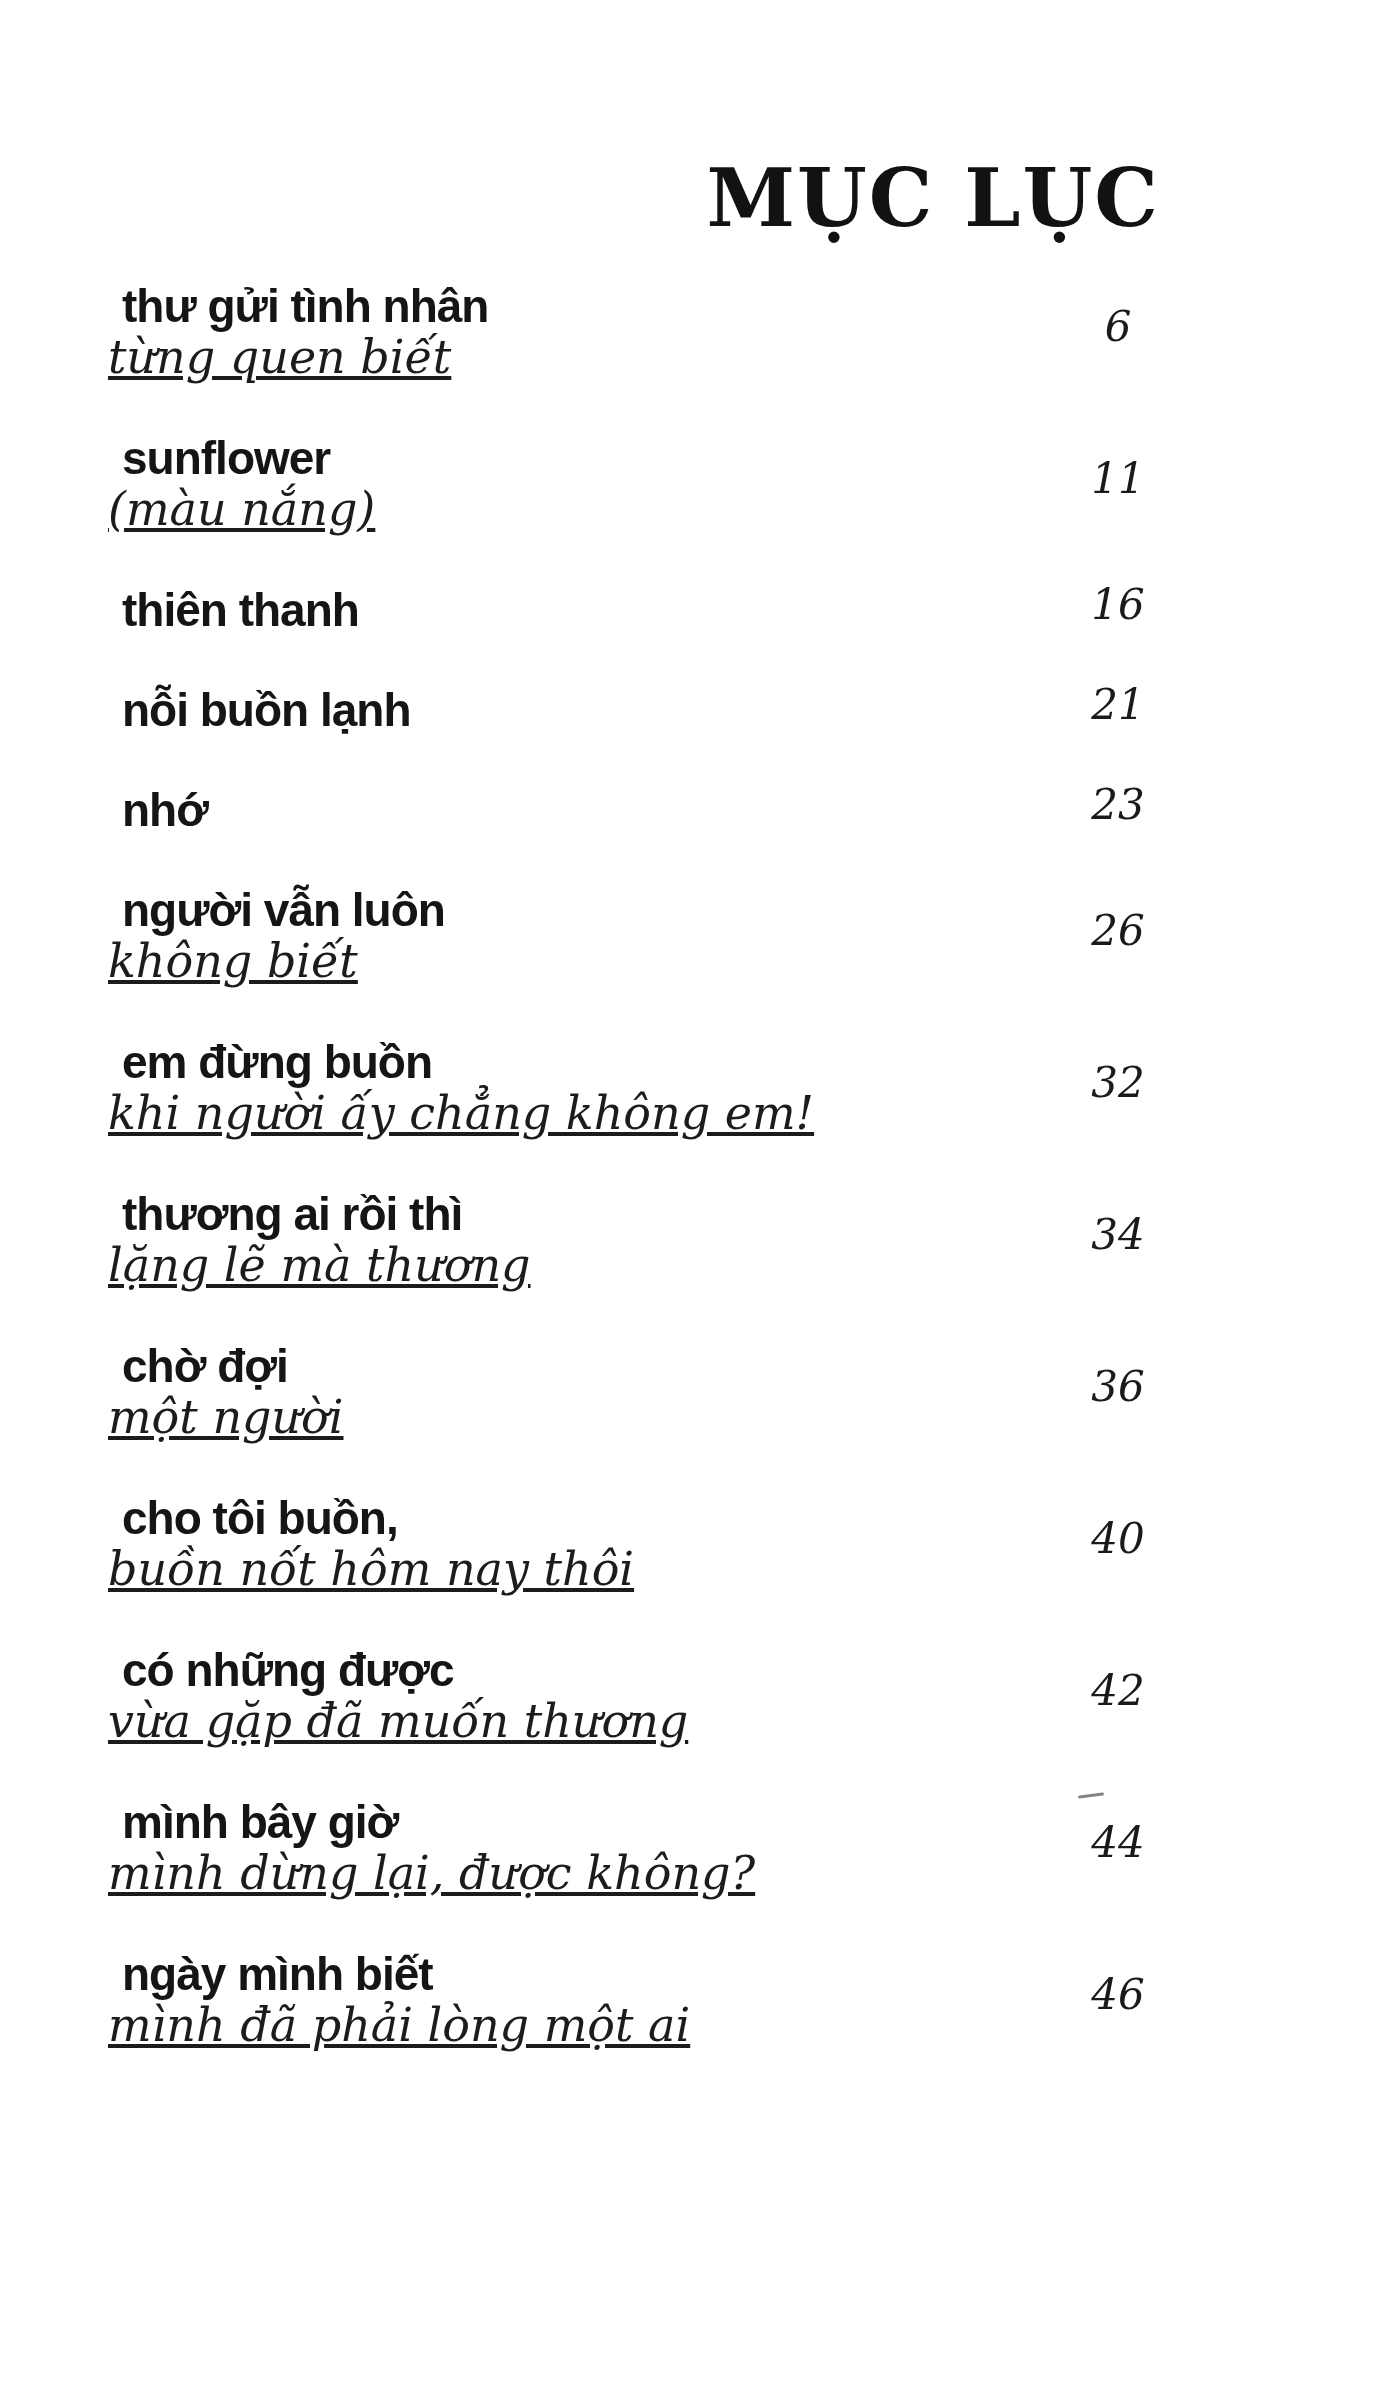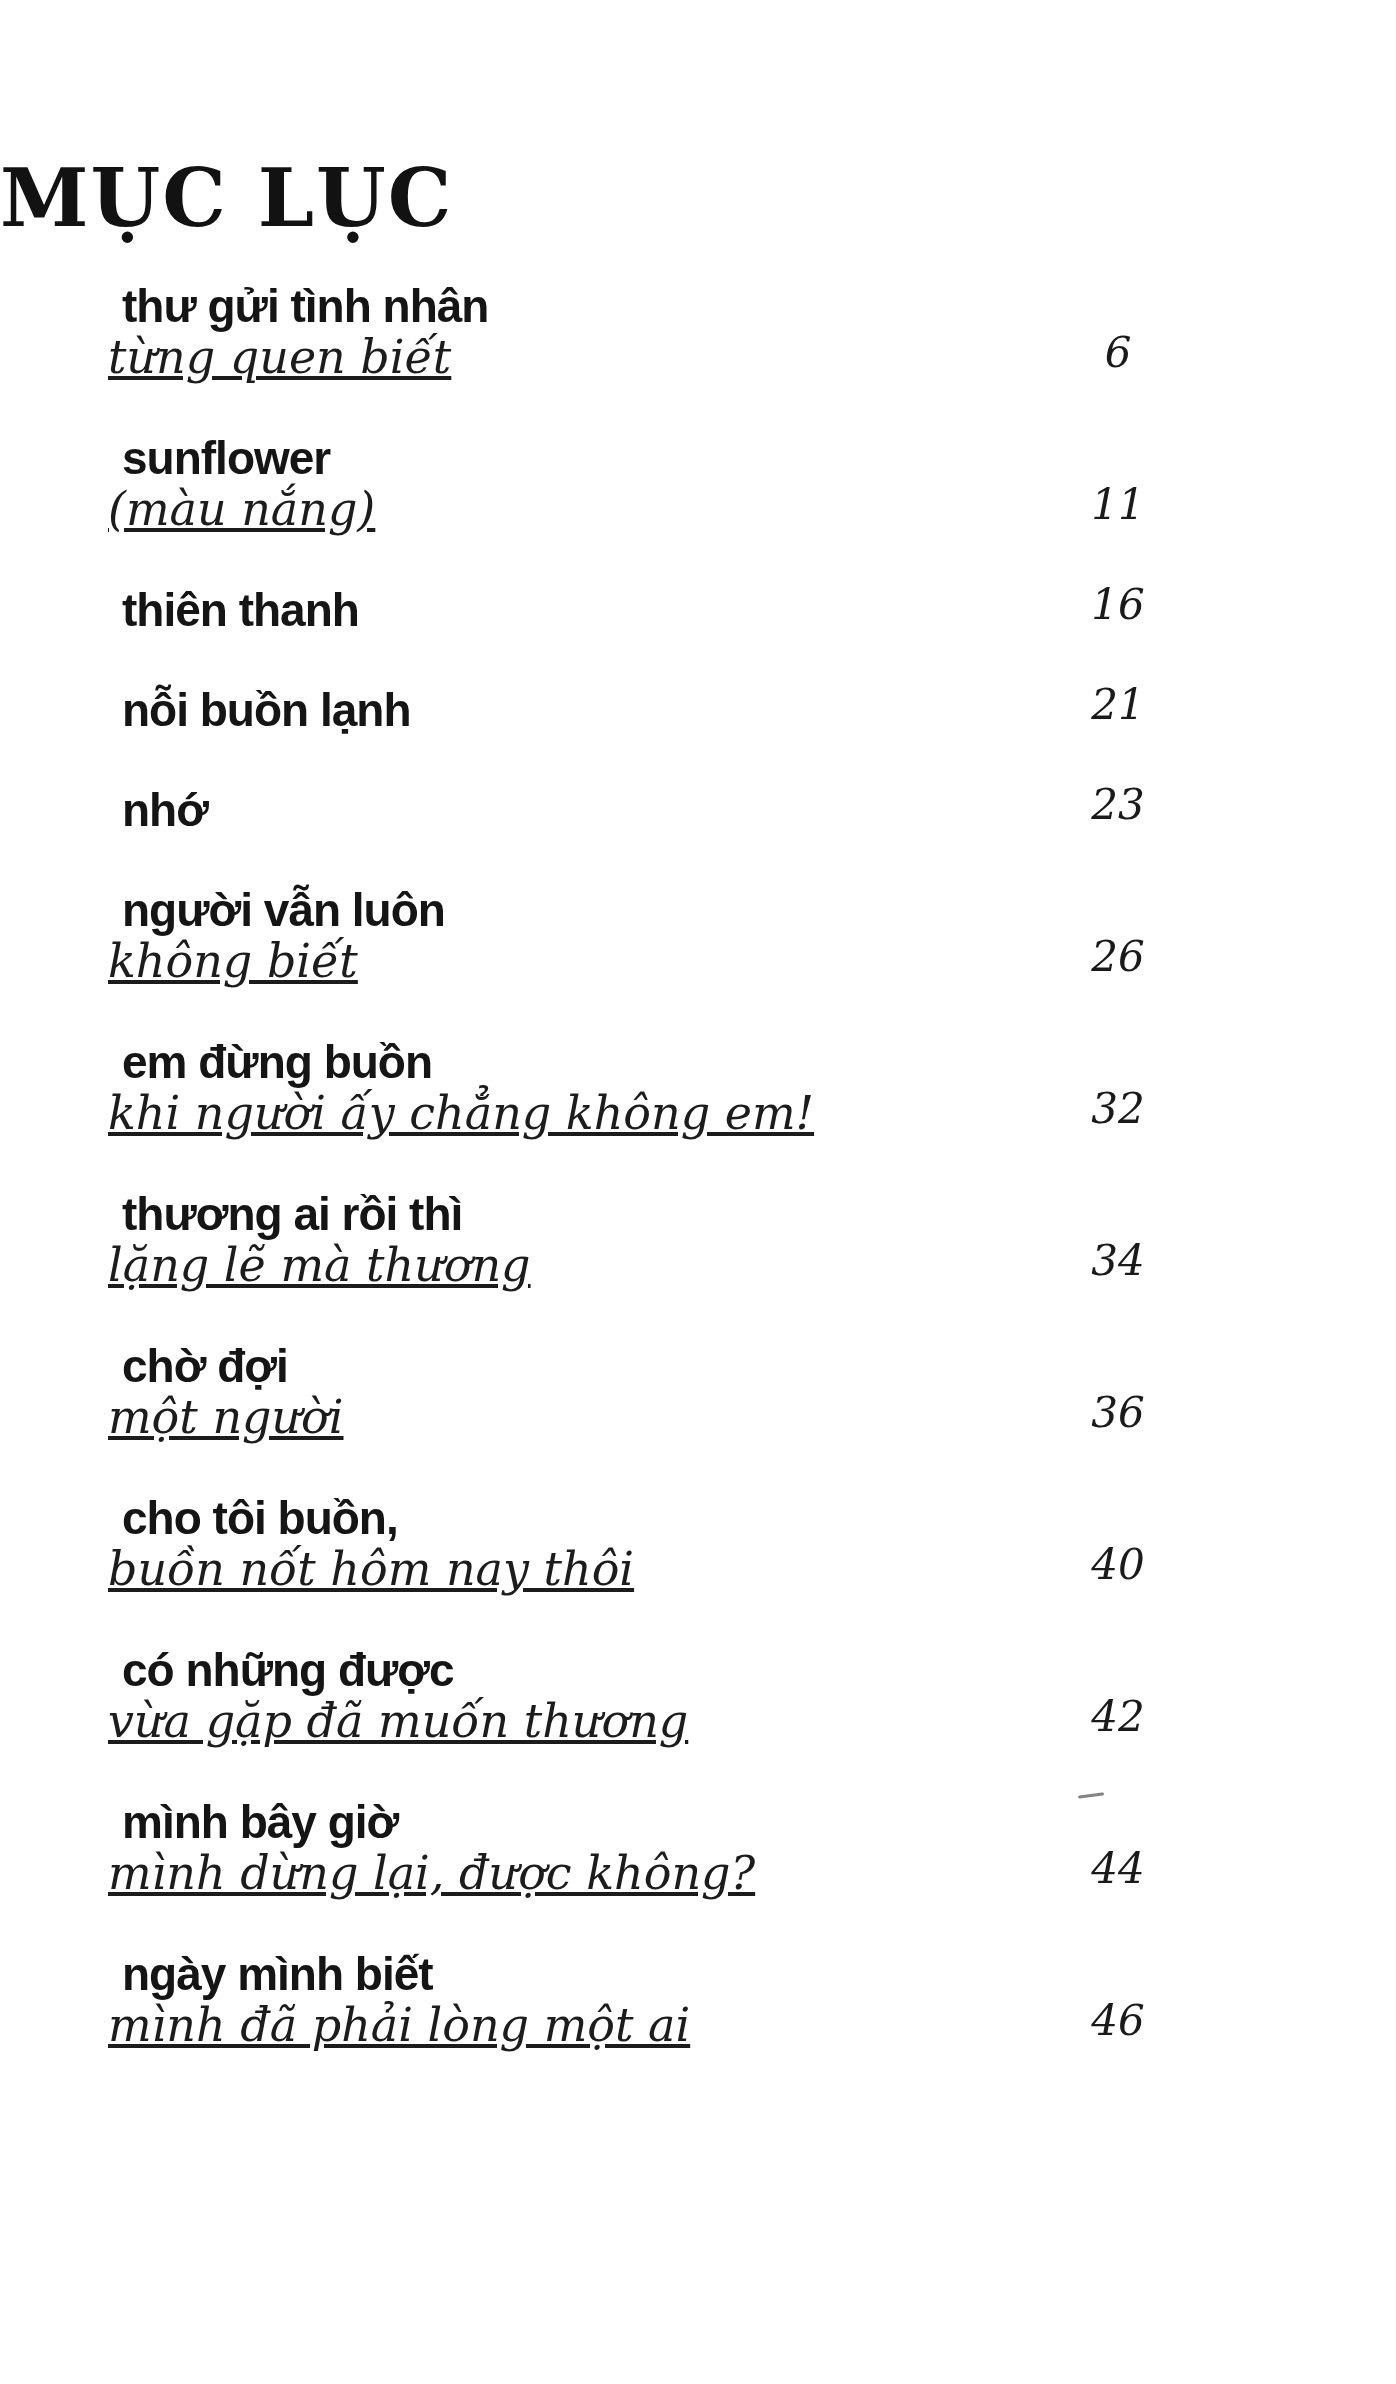--- a/index.html
+++ b/index.html
@@ -11,36 +11,36 @@
     width: 1396px;
     height: 2384px;
     overflow: hidden;
     position: relative;
     font-family: "Liberation Sans", sans-serif;
     color: #171717;
   }
   .page-title {
     margin: 0;
     padding: 150px 236px 0 0;
-    text-align: left;
+    text-align: right;
     font-family: "DejaVu Serif", serif;
     font-weight: 700;
     font-size: 80px;
     line-height: 1.2;
     letter-spacing: 2px;
     color: #121212;
   }
   .entries {
     margin-top: 32px;
     padding-left: 122px;
   }
   .entry {
     display: flex;
     flex-direction: row;
-    align-items: flex-end;
+    align-items: center;
     margin-bottom: 44px;
     gap: 24px;
   }
   .entry-text {
     flex: 1 1 auto;
     min-width: 0;
   }
   .entry-title {
     font-family: "Liberation Sans", sans-serif;
     font-weight: 700;

